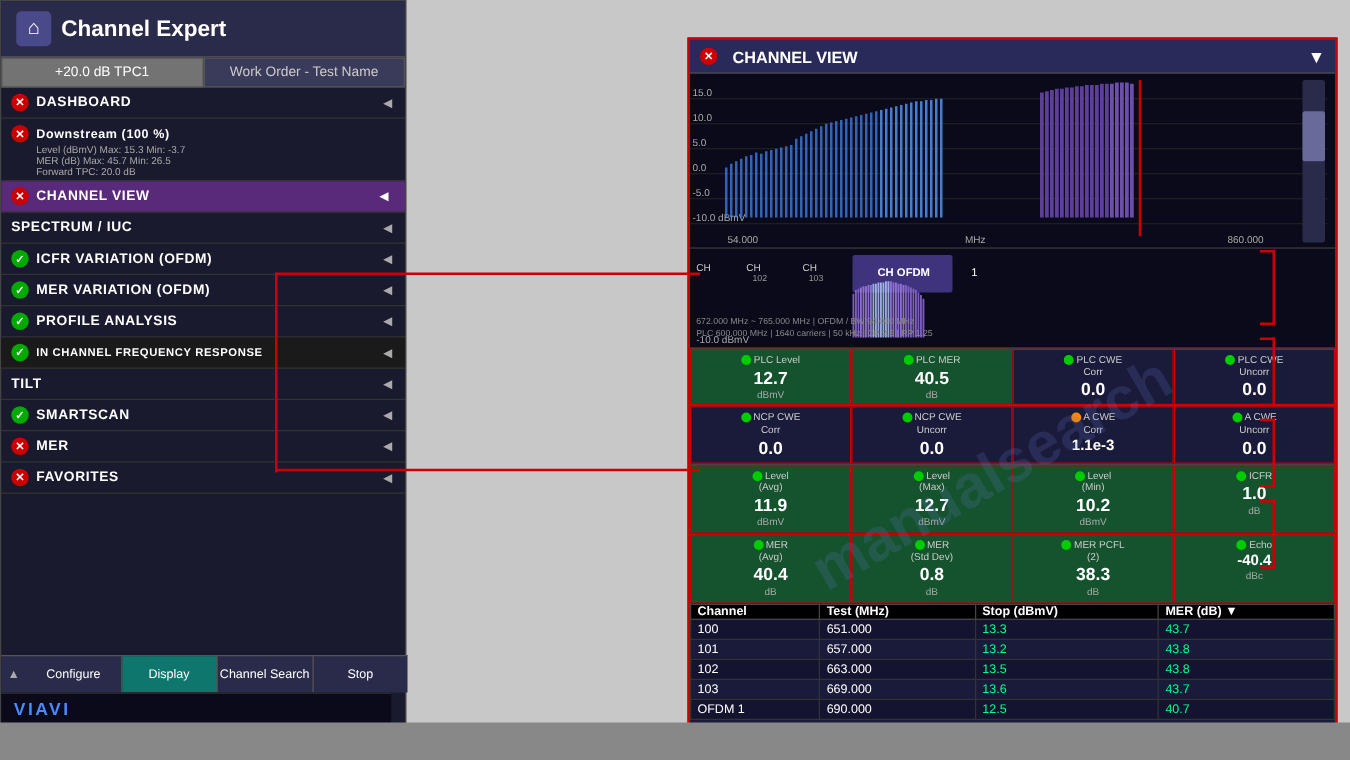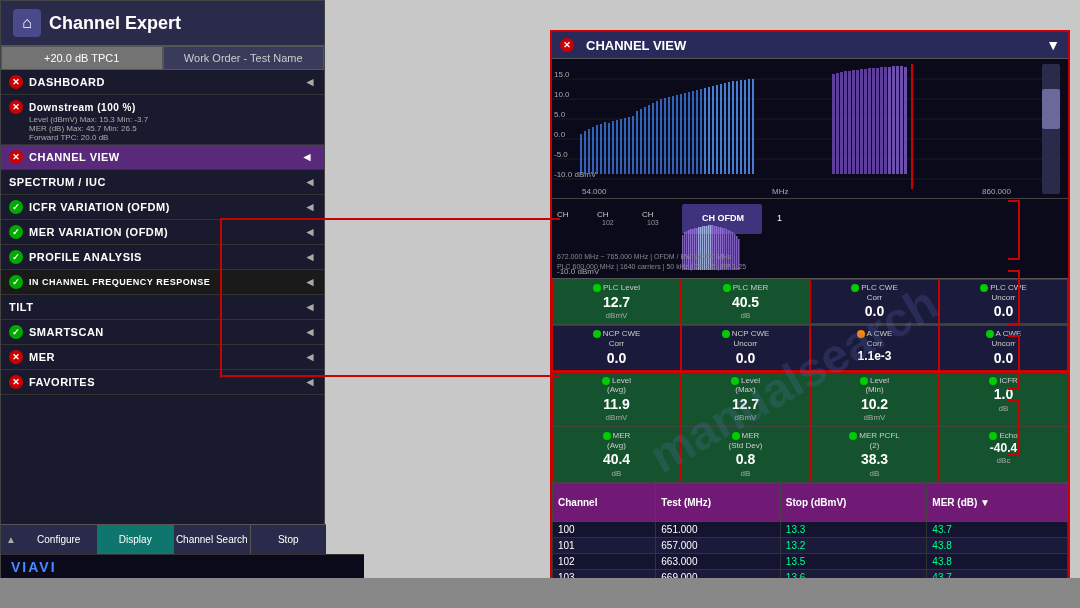--- a/index.html
+++ b/index.html
@@ -235,23 +235,23 @@
       vertical-align: middle;
     }
 
     
     .channel-table {
       width: 100%;
       border-collapse: collapse;
       font-size: 10px;
     }
     .channel-table th {
-      background: #701a75;
-      color: white;
-      padding: 13px 5px;
+      background: #000000;
+      color: white;
+      padding: 0 5px;
       text-align: left;
       border: 1px solid #444;
       font-size: 10px;
     }
     .channel-table td {
       padding: 2px 5px;
       border: 1px solid #333;
       color: white;
       font-size: 10px;
     }
@@ -359,21 +359,21 @@
   </div>
 
   <div class="bottom-toolbar" style="position:absolute; bottom:25px; width:325px;">
     <div style="width:20px; display:flex; align-items:center; justify-content:center; color:#aaa; font-size:10px;">▲</div>
     <div class="toolbar-btn">Configure</div>
     <div class="toolbar-btn toolbar-btn-active">Display</div>
     <div class="toolbar-btn">Channel Search</div>
     <div class="toolbar-btn">Stop</div>
   </div>
 
-  <div style="position:absolute; bottom:0; left:0; width:363px; height:25px; background:#0a0a1a; display:flex; align-items:center; padding-left:10px; border-top:1px solid #333;">
+  <div style="position:absolute; bottom:0; left:0; width:312px; height:25px; background:#0a0a1a; display:flex; align-items:center; padding-left:10px; border-top:1px solid #333;">
     <span class="viavi-text">VIAVI</span>
   </div>
 </div>
 
 <div style="position:absolute; left:220px; top:218px; width:340px; height:2px; background:#cc0000; z-index:10;"></div>
 <div style="position:absolute; left:220px; top:218px; width:2px; height:160px; background:#cc0000; z-index:10;"></div>
 <div style="position:absolute; left:220px; top:375px; width:340px; height:2px; background:#cc0000; z-index:10;"></div>
 
 <div style="position:absolute; right:60px; top:200px; width:2px; height:60px; background:#cc0000; z-index:10;"></div>
 <div style="position:absolute; right:60px; top:200px; width:12px; height:2px; background:#cc0000; z-index:10;"></div>
@@ -693,20 +693,26 @@
             <td>663.000</td>
             <td class="cell-green">13.5</td>
             <td class="cell-green">43.8</td>
           </tr>
           <tr>
             <td>103</td>
             <td>669.000</td>
             <td class="cell-green">13.6</td>
             <td class="cell-green">43.7</td>
           </tr>
+          <tr>
+            <td>OFDM 1</td>
+            <td>690.000</td>
+            <td class="cell-green">12.5</td>
+            <td class="cell-green">40.7</td>
+          </tr>
         </tbody>
     </table>
   </div>
 
   <div class="watermark" style="left: 80px; top: 320px;">manualsearch</div>
 </div>
 
 <div style="position:absolute; left:0; bottom:0; width:1080px; height:30px; background:#888;"></div>
 
 </body></html>

